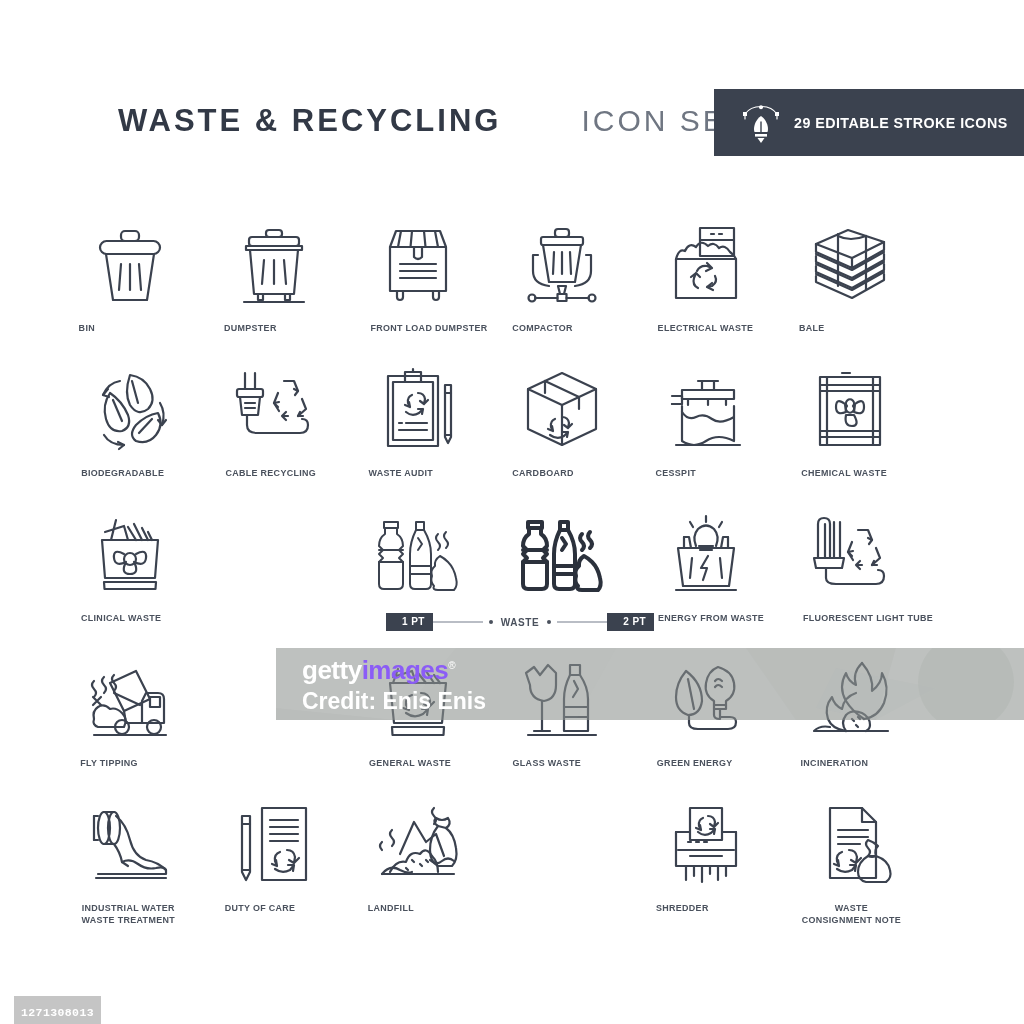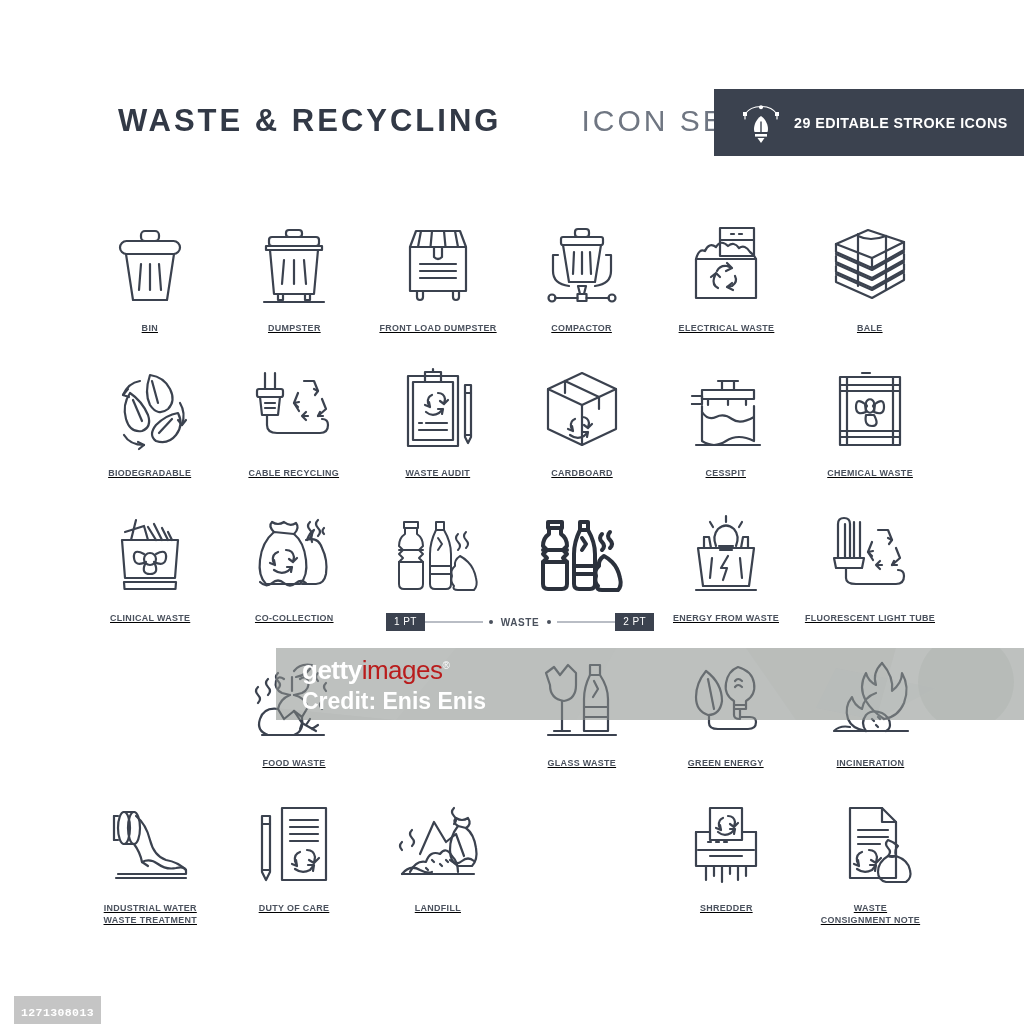--- a/index.html
+++ b/index.html
@@ -80,22 +80,21 @@
   .row {
     position: relative;
     height: 145px;
   }
   .cell {
     position: absolute;
     width: 144px;
     top: 0;
     display: flex;
     flex-direction: column;
-    align-items: center;
-    text-decoration: underline;
+    align-items: flex-start;
   }
   .icon-box {
     width: 104px;
     height: 104px;
     display: flex;
     align-items: center;
     justify-content: center;
   }
   .icon-box svg { display: block; }
   .cell-label {
@@ -118,23 +117,23 @@
     width: 268px;
     height: 20px;
     display: flex;
     align-items: center;
     gap: 0;
   }
   .pt-chip {
     background: #3b424f;
     color: #ffffff;
     font-size: 10px;
-    font-weight: normal;
+    font-weight: bold;
     letter-spacing: 0.4px;
-    padding: 3px 8px 3px 8px;
+    padding: 3px 8px 3px 16px;
     line-height: 12px;
     flex: 0 0 auto;
   }
   .pt-line {
     height: 1.5px;
     background: #b9bdc5;
     flex: 1 1 auto;
   }
   .pt-dot {
     width: 4px; height: 4px;
@@ -164,21 +163,21 @@
     pointer-events: none;
   }
   #wm-poly { position:absolute; inset:0; opacity:0.35; }
   #wm-text {
     position: absolute;
     left: 26px;
     top: 2px;
   }
   #wm-line1 { font-size: 26px; line-height: 32px; white-space: nowrap; }
   #wm-getty { color:#ffffff; font-weight: bold; letter-spacing:-0.5px;text-align:right; }
-  #wm-images { color:#b91c1c; font-weight: 400; letter-spacing:-0.5px; }
+  #wm-images { color:#8b5cf6; font-weight: 700; letter-spacing:-0.5px; }
   #wm-reg { color:#ffffff; font-size: 10px; vertical-align: super; }
   #wm-line2 {
     color: #ffffff;
     font-size: 23px;
     font-weight: bold;
     line-height: 30px;
     white-space: nowrap;
   }
 
   
@@ -439,36 +438,20 @@
           <path d="M24 78 L76 78 L75.5 85 L24.5 85 Z"></path>
           <circle cx="50" cy="55" r="6"></circle>
           <path d="M44 50 Q33 44 34 54 Q35 63 46 58"></path>
           <path d="M56 50 Q67 44 66 54 Q65 63 54 58"></path>
           <path d="M45 60 Q41 70 50 70 Q59 70 55 60"></path>
         </svg>
       </div>
       <div class="cell-label">CLINICAL WASTE</div>
     </div>
 
-    <div class="cell" style="left:144px">
-      <div class="icon-box">
-        <svg viewBox="0 0 100 100" width="100" height="100" fill="none" stroke="#3b424f" stroke-width="2.2" stroke-linejoin="round" stroke-linecap="round">
-          <path d="M62 36 Q74 32 78 44 Q84 56 82 70 Q80 80 72 80 L58 80"></path>
-          <path d="M63 36 Q66 28 70 26 Q66 32 68 38"></path>
-          <path d="M30 28 Q24 22 28 18 Q34 22 40 18 Q46 23 52 19 Q56 24 50 30"></path>
-          <path d="M30 28 Q18 38 16 56 Q14 72 22 80 L56 80 Q64 72 62 56 Q60 38 50 30 Z"></path>
-          <path d="M16 78 Q22 84 28 79 Q34 74 40 79 Q46 84 52 79 Q57 75 62 79"></path>
-          <path d="M34 48 Q28 50 29 57 L31 61 M31 61 L26 59 M31 61 L30 56"></path>
-          <path d="M42 46 Q49 46 50 53 L49 58 M49 58 L53 54 M49 58 L45 55"></path>
-          <path d="M30 66 Q37 71 44 67 L48 63 M48 63 L47 68 M48 63 L43 63"></path>
-          <path d="M66 18 Q62 22 66 26 Q70 30 66 34 M74 16 Q70 20 74 24 Q78 28 74 32 M80 24 Q77 27 80 30"></path>
-        </svg>
-      </div>
-      <div class="cell-label">CO-COLLECTION</div>
-    </div>
 
     <div class="cell" style="left:288px">
       <div class="icon-box">
         <svg viewBox="0 0 100 100" width="100" height="100" fill="none" stroke="#3b424f" stroke-width="2.0" stroke-linejoin="round" stroke-linecap="round">
           <path d="M16 18 L30 18 L30 24 L16 24 Z"></path>
           <path d="M17 24 L17 30 Q11 34 11 42 L15 46 L11 50 L15 54 L11 58 L11 80 Q11 85 16 85 L30 85 Q35 85 35 80 L35 58 L31 54 L35 50 L31 46 L35 42 Q35 34 29 30 L29 24"></path>
           <path d="M11 46 L35 46 M11 58 L35 58"></path>
           <path d="M48 18 L56 18 L56 26 L48 26 Z"></path>
           <path d="M48 26 Q42 38 42 50 L42 80 Q42 85 47 85 L58 85 Q63 85 63 80 L63 50 Q63 38 56 26"></path>
           <path d="M42 62 L63 62 M42 70 L63 70"></path>
@@ -540,40 +523,53 @@
       <span class="pt-dot"></span>
       <span class="pt-mid">WASTE</span>
       <span class="pt-dot"></span>
       <span class="pt-line"></span>
       <span class="pt-chip">2 PT</span>
     </div>
   </div>
 
   <div class="row">
 
-
-    <div class="cell" style="left:144px">
-      <div class="icon-box">
-        <svg viewBox="0 0 100 100" width="100" height="100" fill="none" stroke="#3b424f" stroke-width="2.2" stroke-linejoin="round" stroke-linecap="round">
-          <path d="M14 38 Q10 42 14 46 Q18 50 14 54 M24 30 Q20 34 24 38 Q28 42 24 46 M34 24 Q30 28 34 32 Q38 36 34 40"></path>
-          <path d="M74 24 Q70 28 74 32 M82 34 Q78 38 82 42 M78 52 Q74 56 78 60"></path>
-          <path d="M50 22 Q56 14 68 16 Q64 26 52 28"></path>
-          <path d="M48 28 L48 42"></path>
-          <path d="M40 30 Q34 26 32 32 Q30 40 38 44 L46 46"></path>
-          <path d="M56 30 Q62 26 64 32 Q66 40 58 44 L50 46"></path>
-          <path d="M46 46 Q36 50 34 60 L40 70 L50 62"></path>
-          <path d="M50 46 Q60 48 64 58 L58 68 L50 62"></path>
-          <path d="M34 60 Q20 58 16 70 Q12 82 24 86 L50 86 Q60 82 58 70 L58 68"></path>
-          <path d="M50 62 L58 74 L72 82 M62 76 L66 70 M68 80 L74 76 M58 74 L56 80"></path>
-          <path d="M18 86 L80 86"></path>
-        </svg>
-      </div>
-      <div class="cell-label">FOOD WASTE</div>
-    </div>
-
+    <div class="cell" style="left:0px">
+      <div class="icon-box">
+        <svg viewBox="0 0 100 100" width="100" height="100" fill="none" stroke="#3b424f" stroke-width="2.2" stroke-linejoin="round" stroke-linecap="round">
+          <path d="M14 32 Q10 36 14 40 Q18 44 14 48 M24 28 Q20 32 24 36 Q28 40 24 44 M34 26 Q30 30 34 34 Q38 38 34 42"></path>
+          <path d="M13 48 L21 56 M21 48 L13 56"></path>
+          <path d="M30 34 L56 22 L70 50 L44 62 Z"></path>
+          <path d="M34 44 L60 56"></path>
+          <path d="M66 44 L78 44 Q84 44 84 50 L84 74 L62 74 L62 52 Z"></path>
+          <path d="M70 48 L80 48 L80 58 L70 58 Z"></path>
+          <path d="M44 62 L46 74 L62 74"></path>
+          <path d="M18 58 Q12 62 14 70 Q12 76 18 78 L44 78 Q48 70 42 64 Q36 58 30 60 Q24 54 18 58 Z"></path>
+          <circle cx="42" cy="78" r="7"></circle>
+          <circle cx="74" cy="78" r="7"></circle>
+          <path d="M14 86 L86 86"></path>
+        </svg>
+      </div>
+      <div class="cell-label">FLY TIPPING</div>
+    </div>
+
+
+    <div class="cell" style="left:288px">
+      <div class="icon-box">
+        <svg viewBox="0 0 100 100" width="100" height="100" fill="none" stroke="#3b424f" stroke-width="2.2" stroke-linejoin="round" stroke-linecap="round">
+          <path d="M30 20 L25 34 M25 28 L44 22 L48 34 M50 24 L58 34 M58 22 L66 34 M66 26 L72 34"></path>
+          <path d="M22 34 L78 34 L74 74 L26 74 Z"></path>
+          <path d="M24 78 L76 78 L75.5 86 L24.5 86 Z"></path>
+          <path d="M44 46 Q37 48 38 56 L41 61 M41 61 L35 59 M41 61 L40 55"></path>
+          <path d="M53 44 Q61 44 62 52 L61 58 M61 58 L66 53 M61 58 L56 55"></path>
+          <path d="M38 64 Q46 70 55 65 L60 60 M60 60 L59 66 M60 60 L54 60"></path>
+        </svg>
+      </div>
+      <div class="cell-label">GENERAL WASTE</div>
+    </div>
 
     <div class="cell" style="left:432px">
       <div class="icon-box">
         <svg viewBox="0 0 100 100" width="100" height="100" fill="none" stroke="#3b424f" stroke-width="2.2" stroke-linejoin="round" stroke-linecap="round">
           <path d="M14 24 L22 18 L28 26 L36 16 L44 24 L44 36 Q44 50 32 52 Q18 50 18 36 Z"></path>
           <path d="M30 52 L30 82 M22 82 L38 82"></path>
           <path d="M58 16 L68 16 L68 26 L58 26 Z"></path>
           <path d="M58 26 Q52 38 52 50 L52 82 L76 82 L76 50 Q76 38 68 26"></path>
           <path d="M52 58 L76 58 M52 68 L76 68"></path>
           <path d="M62 32 L66 40 L61 48"></path>

